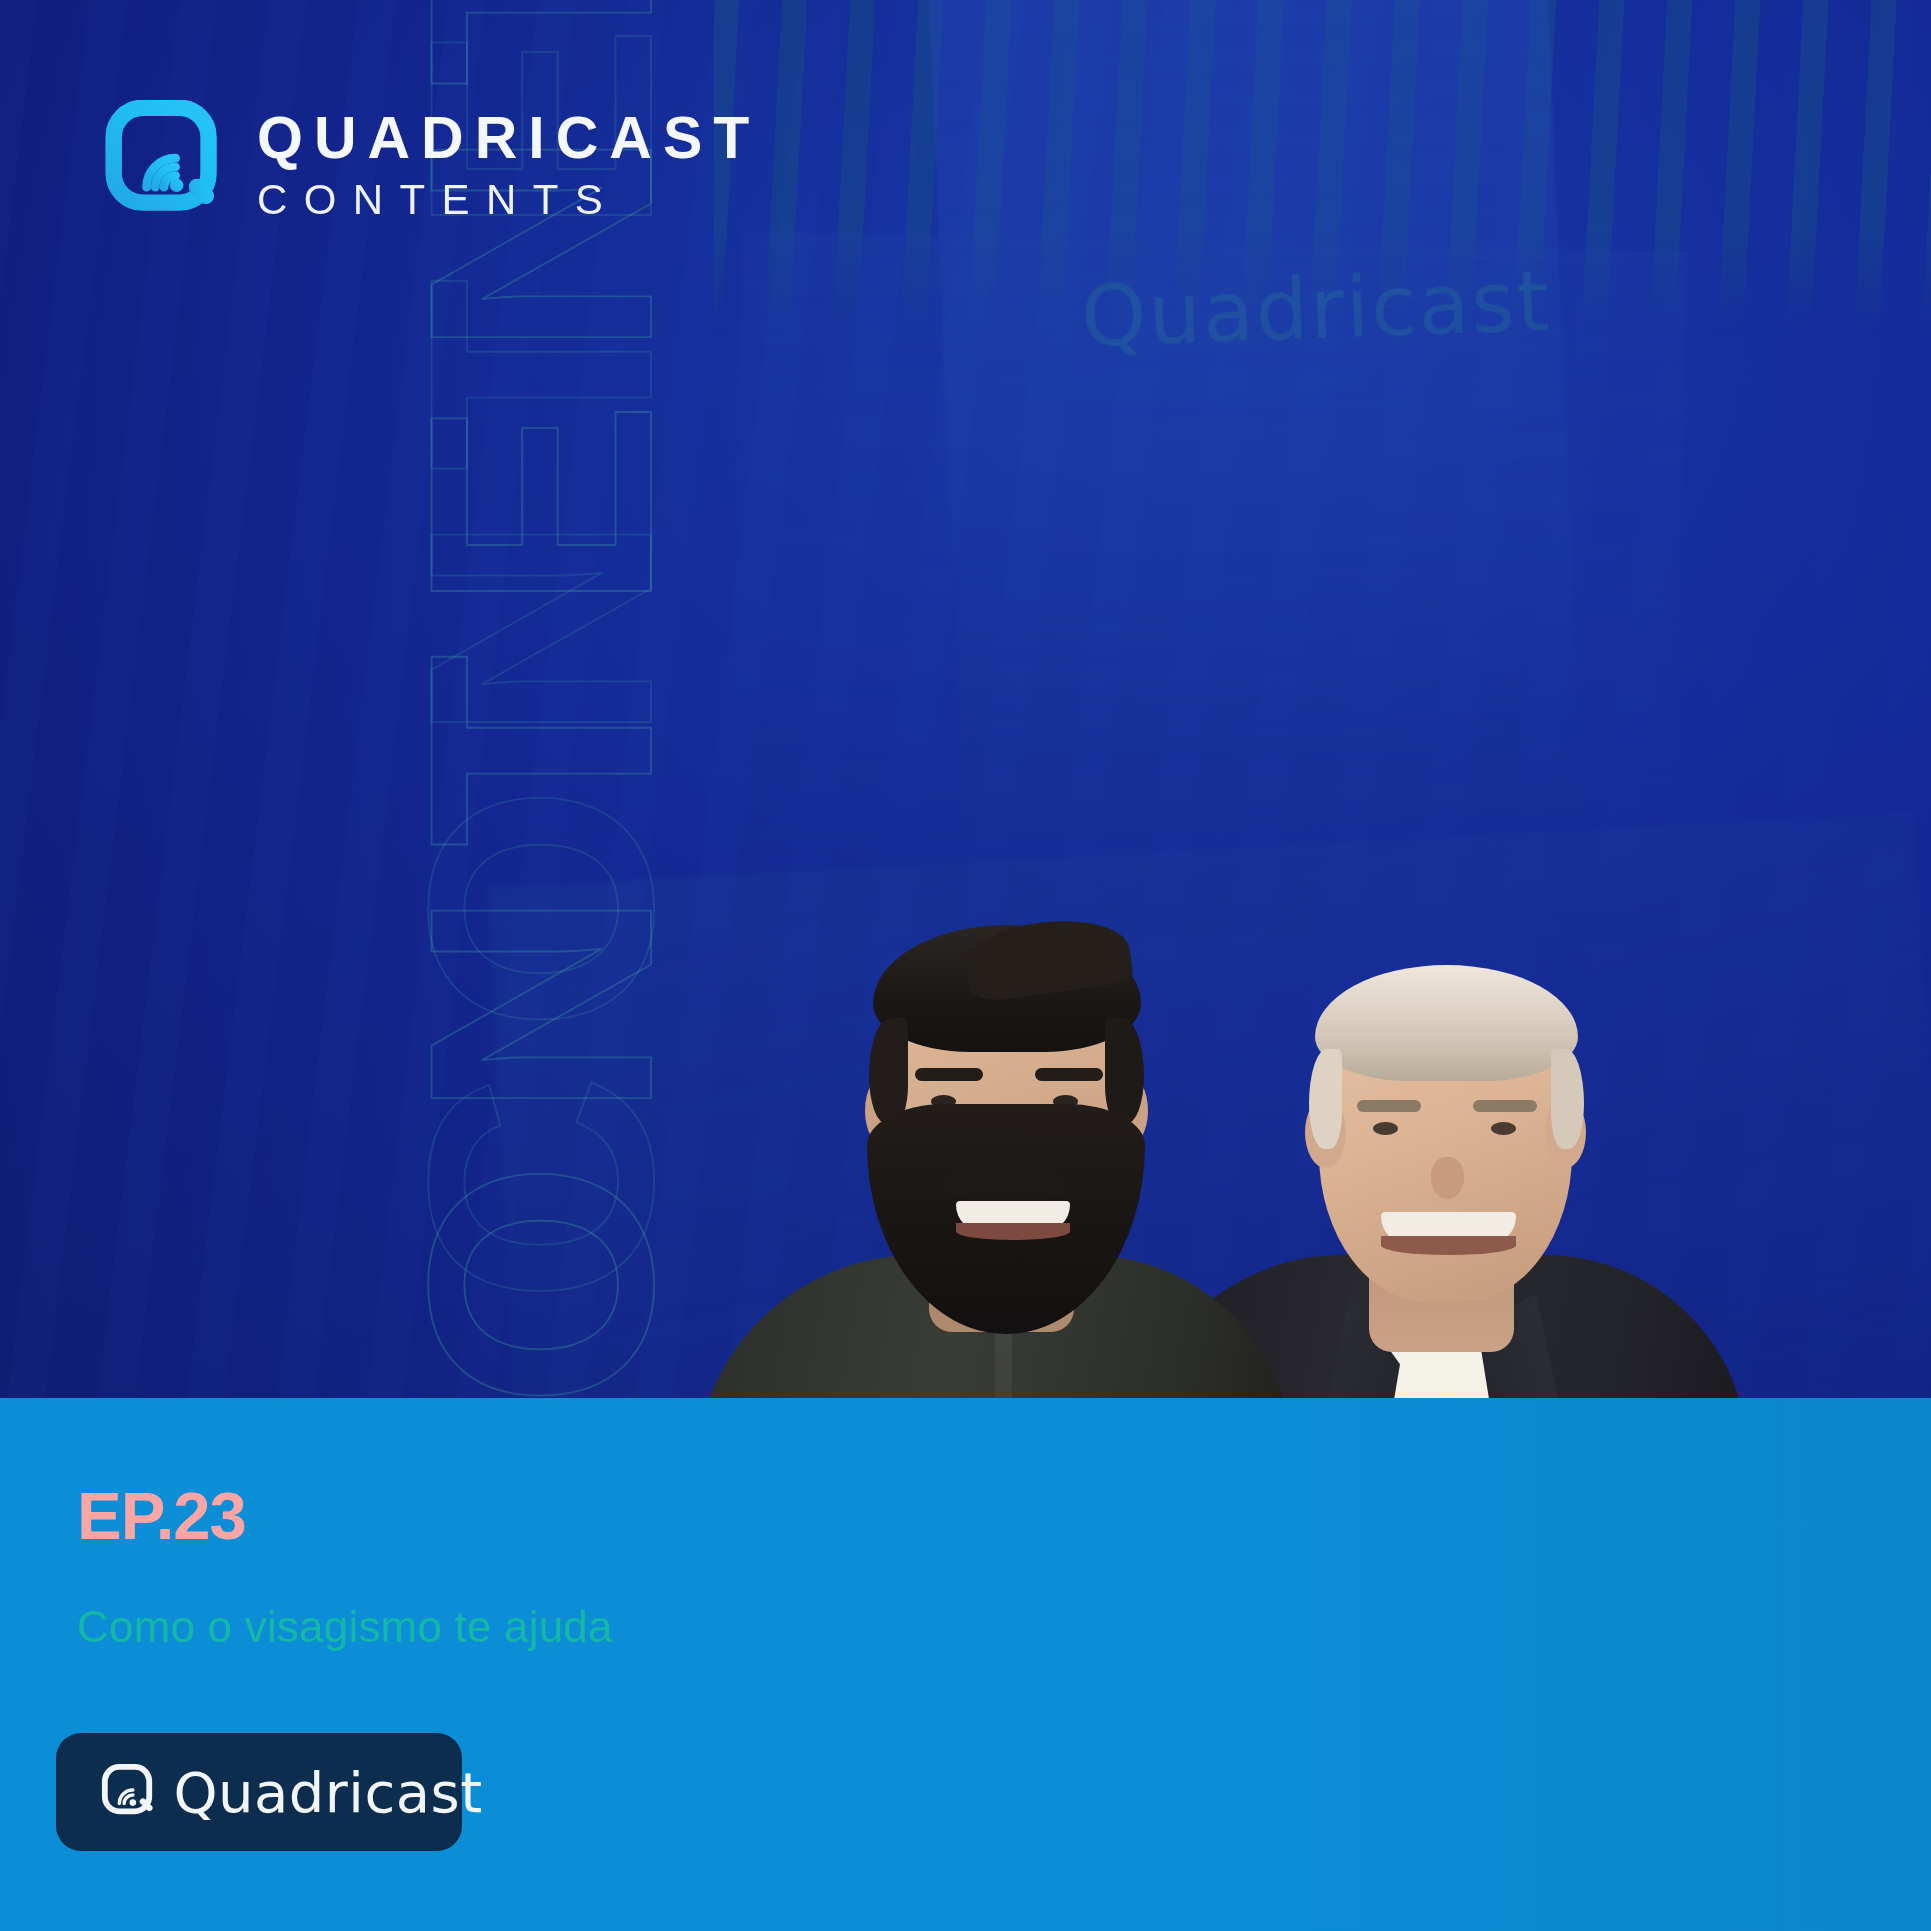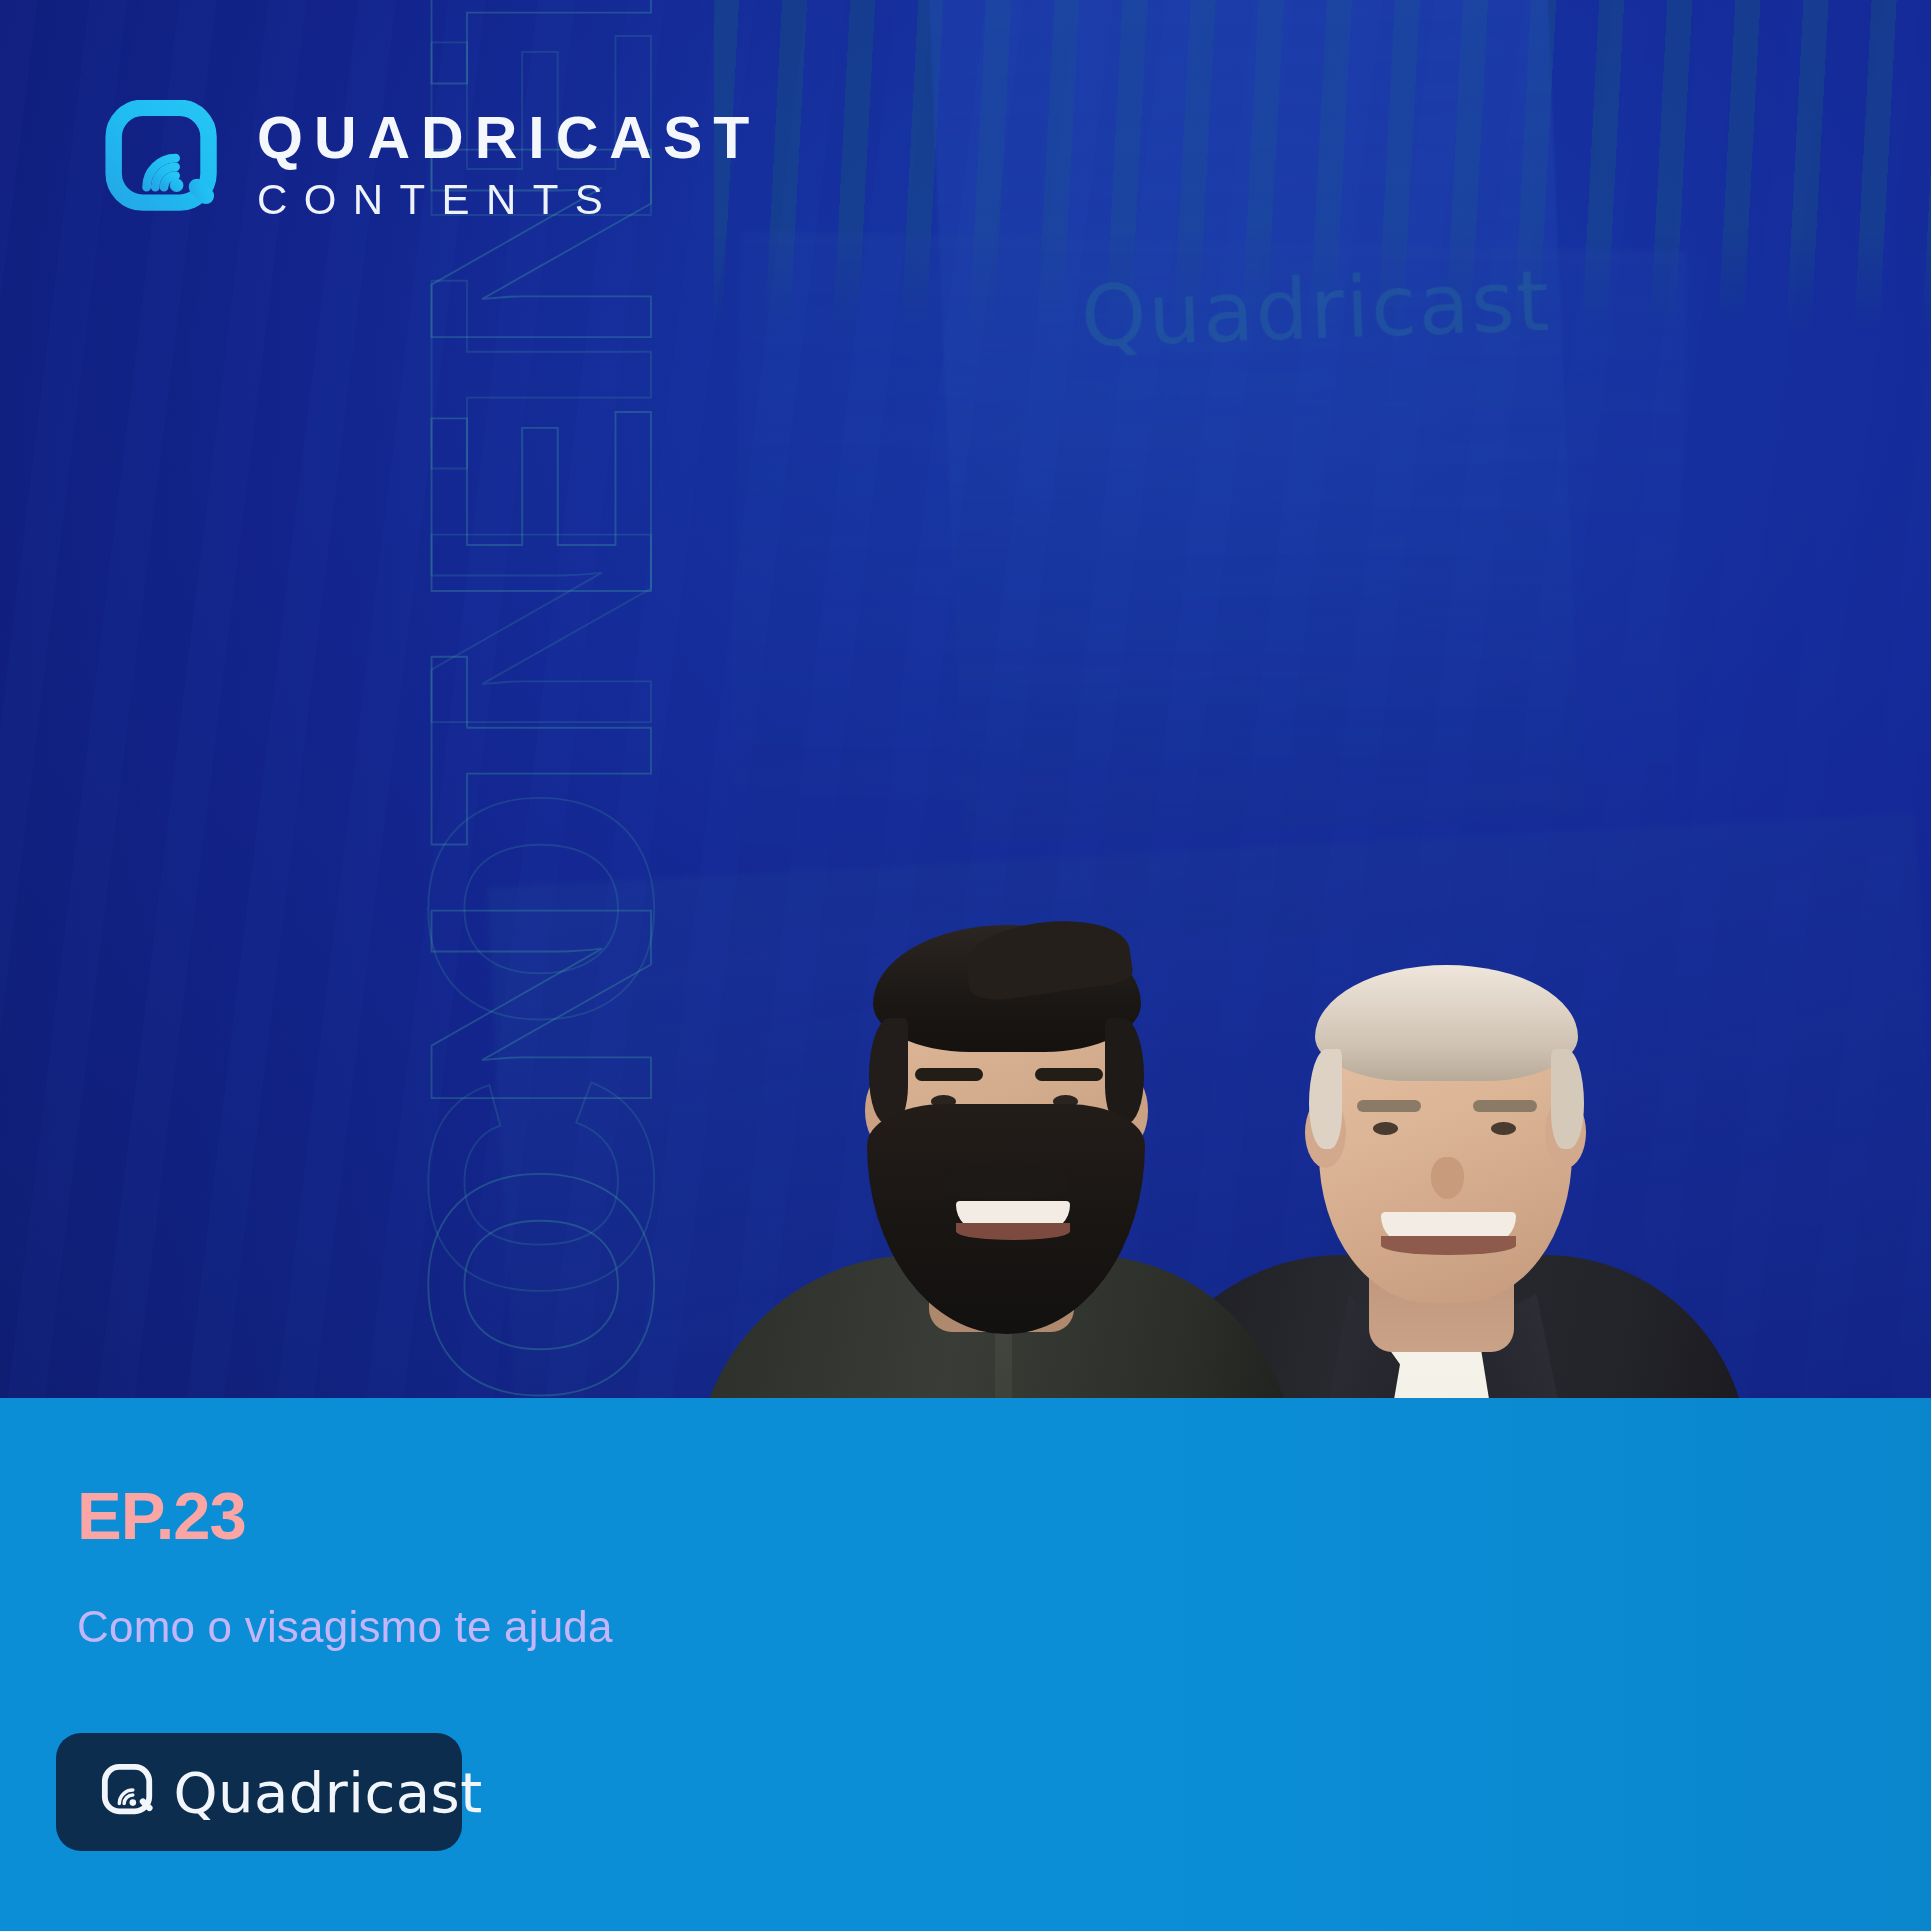--- a/index.html
+++ b/index.html
@@ -81,21 +81,21 @@
   .p-mouth{position:absolute;border-radius:5.8px 5.8px 39px 39px;background:#f2ece4;}
   .p-shirt{position:absolute;border-radius:39px 39px 0 0;}
   .p-lapelL,.p-lapelR{position:absolute;}
 
   
   .band{position:absolute;left:0;top:1398px;width:1931px;height:533px;background:#0b8ed6;}
   .band-grad{position:absolute;inset:0;
     background:linear-gradient(90deg,#0b8ed6 0%,#0b8ed6 58%,#0a86cd 100%);}
   .ep{position:absolute;left:77px;top:1482px;color:#fca5a5;font-size:67px;font-weight:700;
     letter-spacing:-1px;line-height:1;}
-  .sub{position:absolute;left:77px;top:1598px;color:#c4b5fd;font-size:44px;font-weight:400;
+  .sub{position:absolute;left:77px;top:1598px;color:#14b8a6;font-size:44px;font-weight:400;
     line-height:1.30;letter-spacing:0.2px;}
 
   
   .badge{position:absolute;left:56px;top:1733px;width:406px;height:118px;
     background:#0c2d4e;border-radius:25px;display:flex;align-items:center;gap:17.4px;
     padding-left:44px;box-sizing:border-box;}
   .badge-mark{width:56px;height:58px;position:relative;flex:0 0 auto;}
   .badge-word{color:#f2f6fa;font-size:56px;font-weight:400;letter-spacing:0.5px;
     font-family:"DejaVu Sans",sans-serif;}
 </style>

